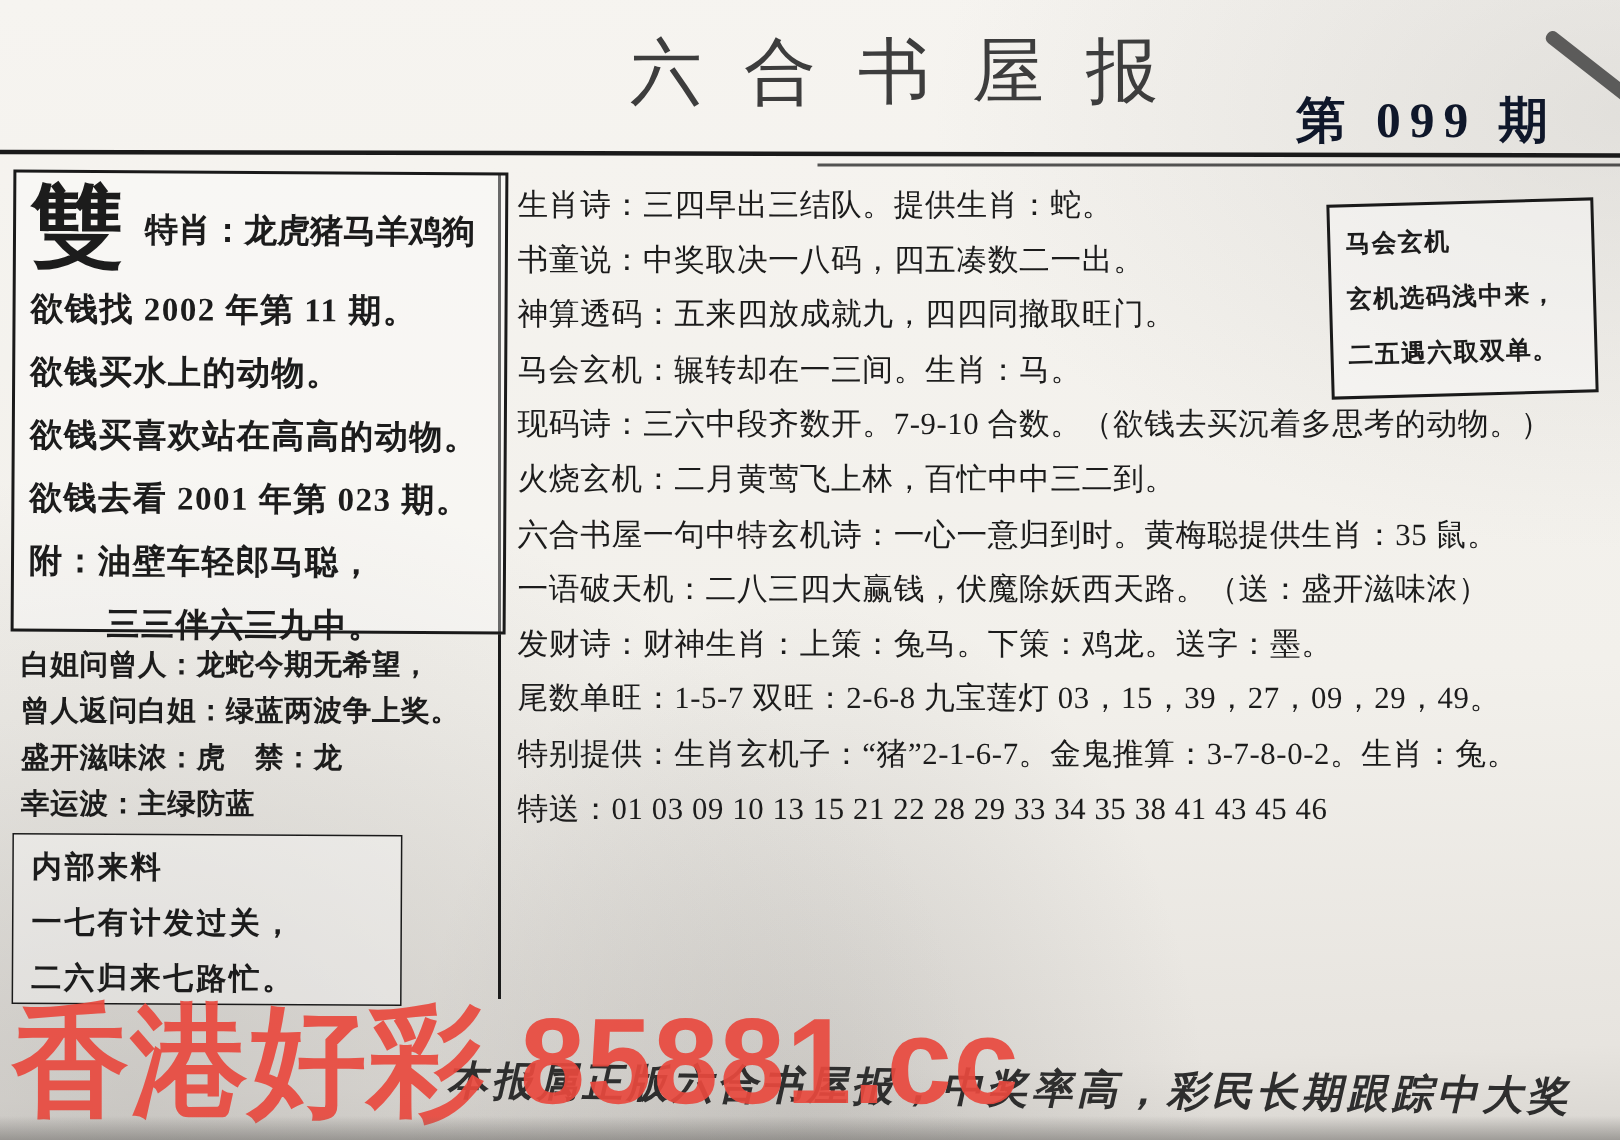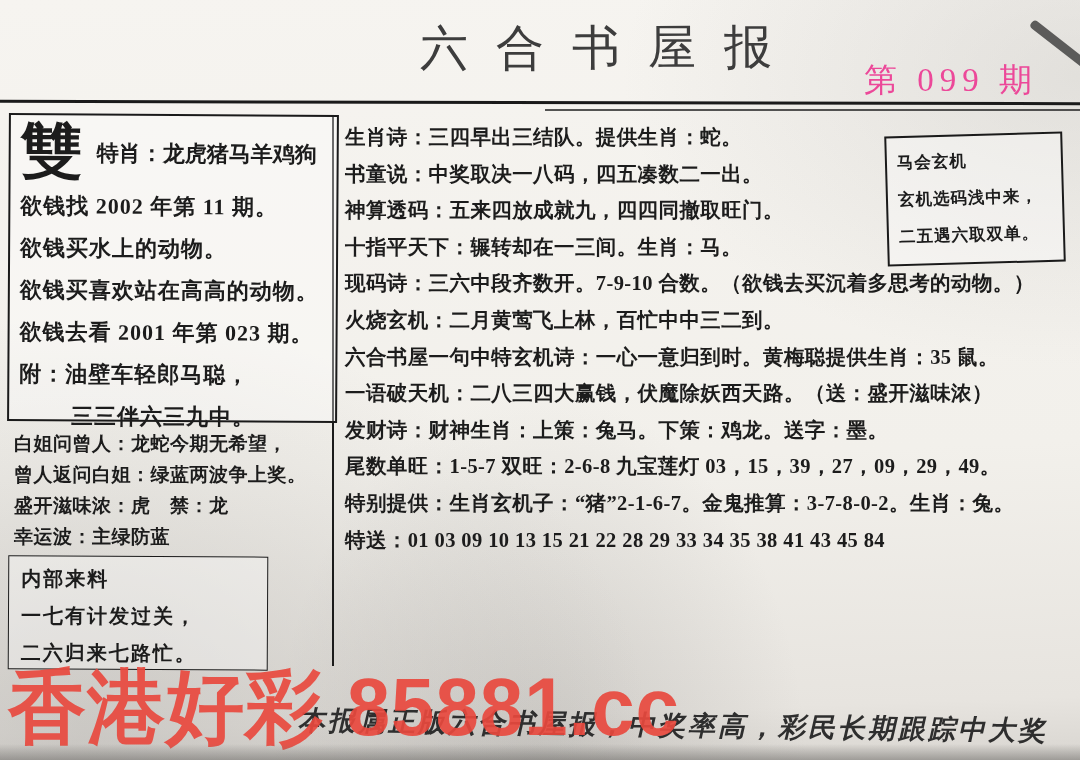--- a/index.html
+++ b/index.html
@@ -17,21 +17,21 @@
 
   
   .title{
     left:420px;top:16px;
     font-size:48px;font-weight:500;color:#3d3d3d;
     letter-spacing:28px;white-space:nowrap;
     transform:rotate(-.2deg);
   }
   .issue{
     right:42px;top:58px;
-    font-size:33px;font-weight:400;color:#ec4899;
+    font-size:33px;font-weight:700;color:#0f172a;
     letter-spacing:6px;white-space:nowrap;
   }
   .rule-main{left:0;top:101px;width:1080px;height:3px;background:#1a1a1a;transform:rotate(.12deg);}
   .rule-sub{left:545px;top:109px;width:535px;height:2px;background:#2a2a2a;opacity:.8;}
   .corner-smear{left:1020px;top:52px;width:110px;height:9px;background:#2e2e2e;transform:rotate(38deg);opacity:.75;border-radius:4px;}
 
   
   .vdivider{left:332px;top:116px;width:2px;height:550px;background:#1b1b1b;}
 
   .box{border:2px solid #1a1a1a;background:rgba(255,255,255,.35);}
@@ -49,21 +49,21 @@
 
   .left-bottom-box{
     left:8px;top:556px;width:238px;height:104px;
     padding:4px 8px 4px 12px;transform:rotate(.3deg);
     border-width:1.5px;
   }
   .lb-line{font-size:20px;font-weight:700;line-height:37px;white-space:nowrap;letter-spacing:2px;}
 
   
   .main-col{left:345px;top:119px;width:732px;}
-  .mline{font-size:20.5px;font-weight:700;line-height:36.6px;white-space:nowrap;letter-spacing:.4px;}
+  .mline{font-size:20.5px;font-weight:400;line-height:36.6px;white-space:nowrap;letter-spacing:.4px;}
 
   
   .right-box{
     left:886px;top:134px;width:158px;height:116px;
     padding:6px 6px 4px 10px;transform:rotate(-1.6deg);
   }
   .rb-line{font-size:16.5px;font-weight:700;line-height:37px;white-space:nowrap;letter-spacing:1px;}
 
   
   .watermark{
@@ -115,29 +115,29 @@
 <div class="abs box left-bottom-box">
   <div class="lb-line">内部来料</div>
   <div class="lb-line">一七有计发过关，</div>
   <div class="lb-line">二六归来七路忙。</div>
 </div>
 
 <div class="abs main-col">
   <div class="mline">生肖诗：三四早出三结队。提供生肖：蛇。</div>
   <div class="mline">书童说：中奖取决一八码，四五凑数二一出。</div>
   <div class="mline">神算透码：五来四放成就九，四四同撤取旺门。</div>
-  <div class="mline">十指平天下：辗转却在一三间。生肖：马。</div>
+  <div class="mline">马会玄机：辗转却在一三间。生肖：马。</div>
   <div class="mline">现码诗：三六中段齐数开。7-9-10 合数。（欲钱去买沉着多思考的动物。）</div>
   <div class="mline">火烧玄机：二月黄莺飞上林，百忙中中三二到。</div>
   <div class="mline">六合书屋一句中特玄机诗：一心一意归到时。黄梅聪提供生肖：35 鼠。</div>
   <div class="mline">一语破天机：二八三四大赢钱，伏魔除妖西天路。（送：盛开滋味浓）</div>
   <div class="mline">发财诗：财神生肖：上策：兔马。下策：鸡龙。送字：墨。</div>
   <div class="mline">尾数单旺：1-5-7 双旺：2-6-8 九宝莲灯 03，15，39，27，09，29，49。</div>
   <div class="mline">特别提供：生肖玄机子：“猪”2-1-6-7。金鬼推算：3-7-8-0-2。生肖：兔。</div>
-  <div class="mline">特送：01 03 09 10 13 15 21 22 28 29 33 34 35 38 41 43 45 84</div>
+  <div class="mline">特送：01 03 09 10 13 15 21 22 28 29 33 34 35 38 41 43 45 46</div>
 </div>
 
 <div class="abs box right-box">
   <div class="rb-line">马会玄机</div>
   <div class="rb-line">玄机选码浅中来，</div>
   <div class="rb-line">二五遇六取双单。</div>
 </div>
 
 <div class="abs watermark">香港好彩 85881.cc</div>
 <div class="abs footer">本报属正版六合书屋报，中奖率高，彩民长期跟踪中大奖</div>

